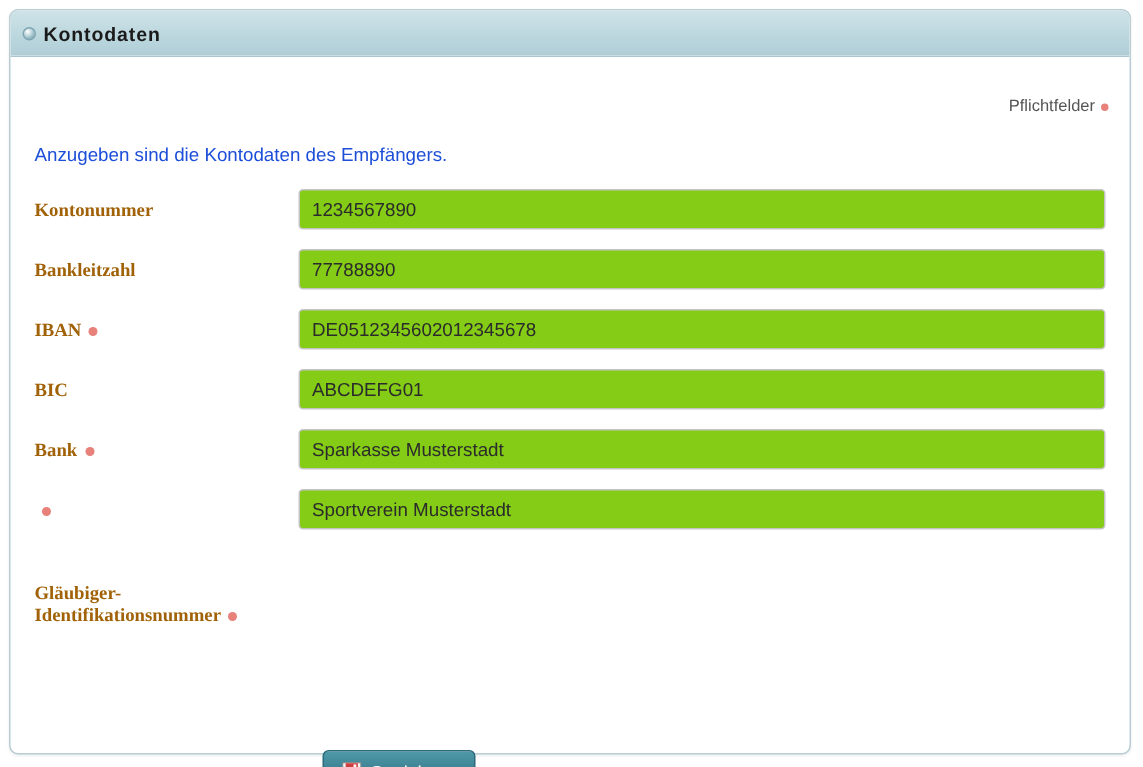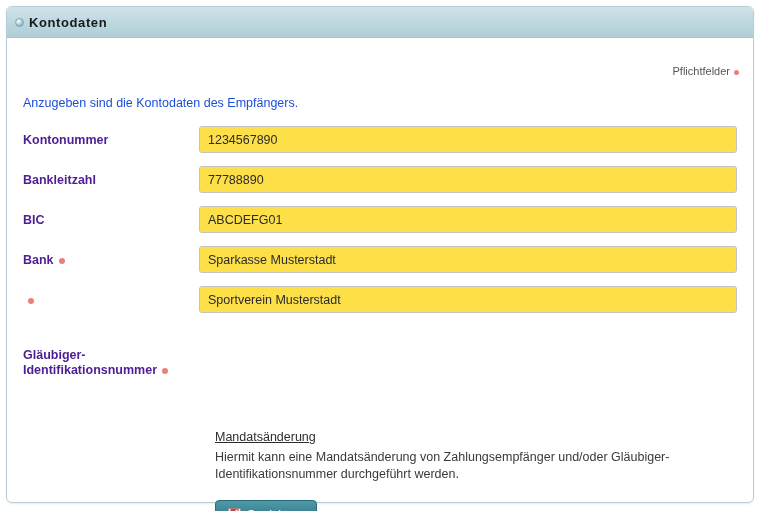--- a/index.html
+++ b/index.html
@@ -101,23 +101,24 @@
     display: flex;
     align-items: flex-start;
     height: 40px;
   }
   .row .label {
     width: 192px;
     padding-left: 16px;
     box-sizing: border-box;
     font-size: 12.5px;
     font-weight: bold;
-    color: #4c1d95;
+    color: #a16207;
     line-height: 15px;
     padding-top: 7px;
+    font-family: Liberation Serif, serif;
   }
   .row.tall { height: 52px; align-items: flex-end; }
   .row.tall .label { padding-top: 4px; }
 
   .label .req-dot-inline {
     display: inline-block;
     width: 6px;
     height: 6px;
     border-radius: 50%;
     background: #e8817a;
@@ -129,21 +130,21 @@
     flex: 1;
     padding-right: 16px;
     box-sizing: border-box;
   }
   input.txt {
     width: 100%;
     height: 27px;
     box-sizing: border-box;
     border: 1px solid #c4c4c4;
     border-radius: 3px;
-    background: #fde047;
+    background: #84cc16;
     padding: 0 8px;
     font-family: "Liberation Sans", sans-serif;
     font-size: 12.5px;
     color: #2b2b2b;
     outline: none;
   }
 
   .mandate {
     position: absolute;
     left: 208px;
@@ -222,20 +223,28 @@
 
       <div class="row">
         <div class="label">
           <span>Bankleitzahl</span>
         </div>
         <div class="field">
           <input class="txt" type="text" value="77788890" style="">
         </div>
       </div>
 
+      <div class="row">
+        <div class="label">
+          <span>IBAN</span><span class="req-dot-inline"></span>
+        </div>
+        <div class="field">
+          <input class="txt" type="text" value="DE0512345602012345678" style="">
+        </div>
+      </div>
 
       <div class="row">
         <div class="label">
           <span>BIC</span>
         </div>
         <div class="field">
           <input class="txt" type="text" value="ABCDEFG01" style="">
         </div>
       </div>
 
@@ -258,24 +267,20 @@
       </div>
 
       <div class="row tall">
         <div class="label">
           <span>Gläubiger-Identifikationsnummer</span><span class="req-dot-inline"></span>
         </div>
       </div>
 
     </div>
 
-    <div class="mandate">
-      <a class="mandate-link" href="#">Mandatsänderung</a>
-      <div class="mandate-text">Hiermit kann eine Mandatsänderung von Zahlungsempfänger und/oder Gläubiger-Identifikationsnummer durchgeführt werden.</div>
-    </div>
 
     <button class="save-btn">
       <svg class="save-icon" viewBox="0 0 16 16" aria-hidden="true">
         <rect x="0.5" y="0.5" width="15" height="15" rx="1" fill="#f2f2f2" stroke="#8a8a8a"></rect>
         <rect x="3" y="1" width="10" height="6" fill="#cf3f3f"></rect>
         <rect x="9.5" y="2" width="2.2" height="4" fill="#ffffff"></rect>
         <rect x="3.5" y="9" width="9" height="6" fill="#ffffff" stroke="#9a9a9a" stroke-width="0.7"></rect>
       </svg>
       <span>Speichern</span>
     </button>

